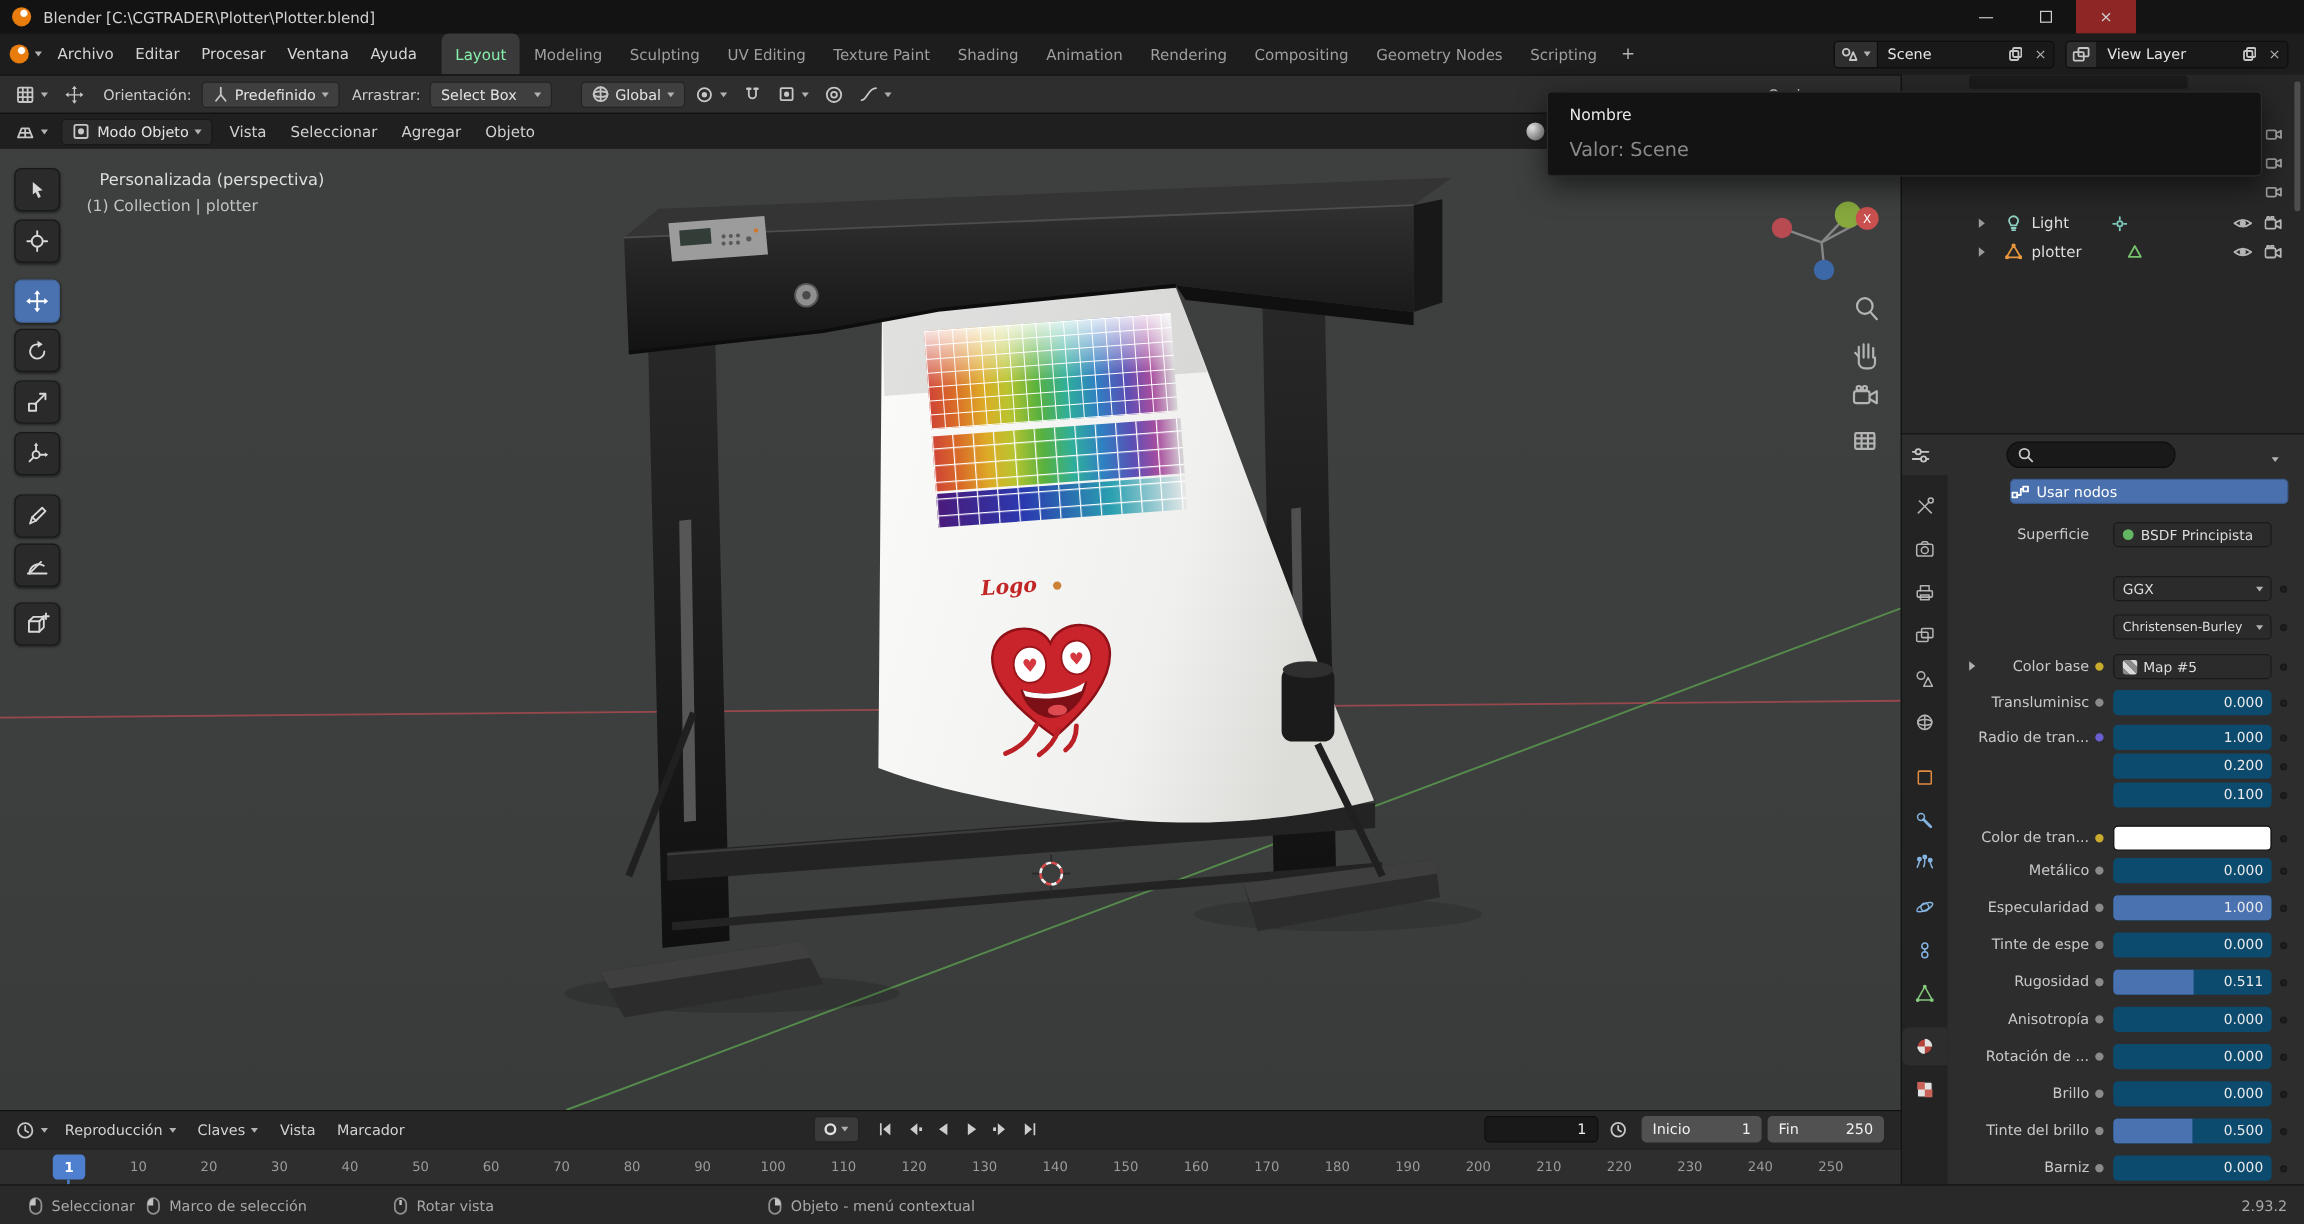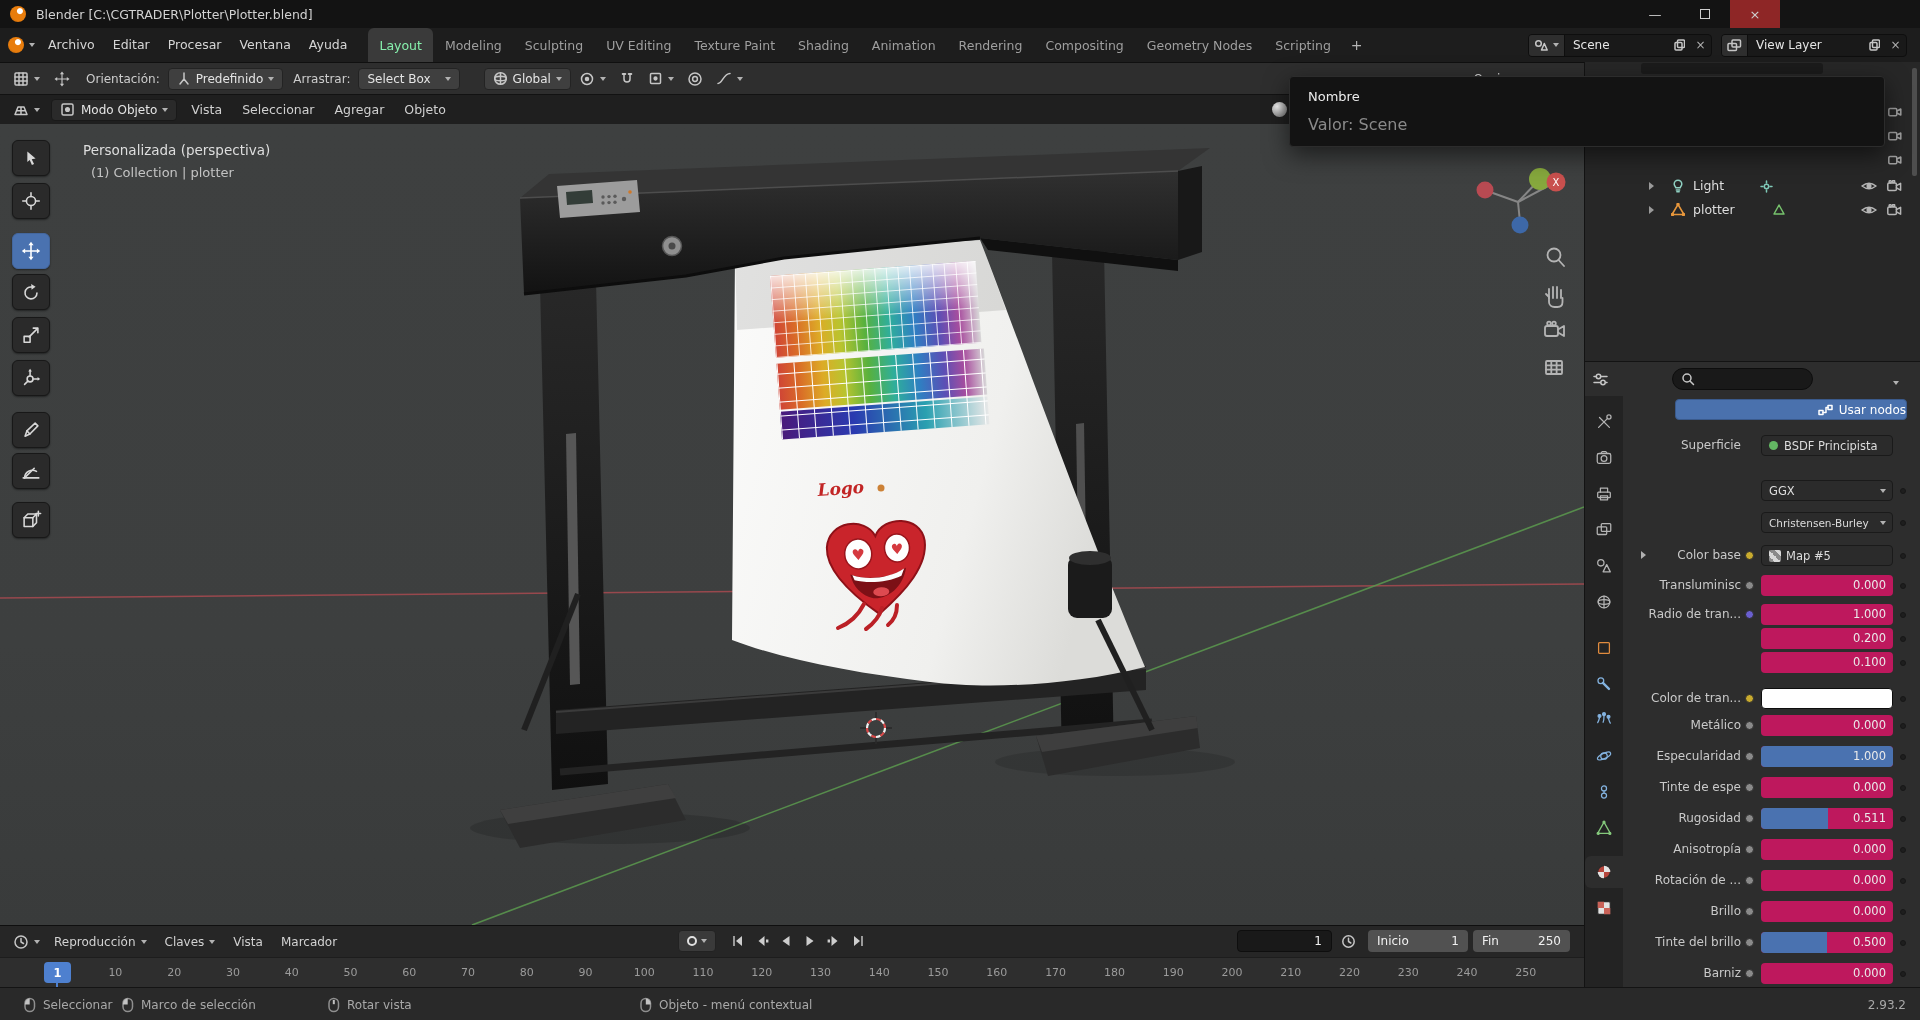--- a/index.html
+++ b/index.html
@@ -34,21 +34,21 @@
 .dd{display:flex;align-items:center;height:22px;background:#3f3f3f;border:1px solid #232323;border-radius:4px;padding:0 8px;margin-left:4px;color:#e4e4e4;white-space:nowrap;}
 .iconbtn{display:flex;align-items:center;height:22px;padding:0 5px;margin-left:3px;border-radius:4px;}
 
 #vheader{left:0;top:94px;width:1584px;height:30px;background:#1f1f1f;display:flex;align-items:center;border-top:1px solid #121212;position:absolute;}
 .vmenu{padding:0 10px;line-height:30px;color:#d0d0d0;font-size:12.5px;}
 .mode-dd{background:#2a2a2a;border-color:#191919;margin-left:6px;}
 .sphere{display:inline-block;width:15px;height:15px;border-radius:50%;background:radial-gradient(circle at 35% 30%, #f4f4f4, #8b8b8b 72%);}
 
 #viewport{left:0;top:124px;width:1584px;height:801px;background:linear-gradient(#3e4040,#3d3f3f 65%,#393b3b);overflow:hidden;}
 .vp-text1{position:absolute;left:83px;top:18px;color:#dedede;font-size:13.5px;}
-.vp-text2{position:absolute;left:91px;top:41px;color:#c3c3c3;font-size:13px;}
+.vp-text2{position:absolute;left:72px;top:41px;color:#c3c3c3;font-size:13px;}
 .toolbtn{position:absolute;left:12px;width:38px;height:36px;background:#2a2a2a;border:1px solid #181818;border-radius:6px;display:flex;align-items:center;justify-content:center;color:#d8d8d8;box-shadow:0 1px 2px rgba(0,0,0,.45);}
 .toolbtn.active{background:#4a72b0;border-color:#44679e;color:#fff;}
 .toolbtn svg{stroke:currentColor;fill:none;stroke-width:1.7;stroke-linecap:round;stroke-linejoin:round;}
 
 #timeline{left:0;top:925px;width:1584px;height:62px;background:#262626;border-top:1px solid #0f0f0f;position:absolute;}
 .tl-header{position:relative;height:31px;display:flex;align-items:center;}
 .tl-menu{padding:0 9px;color:#d2d2d2;font-size:12px;white-space:nowrap;}
 .tl-field{position:absolute;height:22px;top:4px;border-radius:4px;display:flex;align-items:center;font-size:12px;}
 .pbtn{width:24px;height:22px;display:flex;align-items:center;justify-content:center;}
 .pbtn svg{fill:#cdcdcd;stroke:#cdcdcd;stroke-width:1.4;}
@@ -74,32 +74,32 @@
 .ptab{width:38px;height:32px;margin-bottom:4px;display:flex;align-items:center;justify-content:center;}
 .ptab.sel{background:#2d2d2d;border-radius:6px 0 0 6px;}
 .ptab svg{stroke:#b4b4b4;fill:none;stroke-width:1.4;stroke-linecap:round;stroke-linejoin:round;}
 .pspace{height:10px;flex:none;}
 .pspace2{height:8px;flex:none;}
 .psearch{position:absolute;left:87px;top:6px;width:141px;height:22px;background:#191919;border:1px solid #0d0d0d;border-radius:11px;display:flex;align-items:center;padding-left:8px;}
 .prow{position:absolute;left:38px;width:288px;height:23px;}
 .prow.rel{position:relative;left:38px;top:0;margin-bottom:8px;}
 .rl{position:absolute;left:0;top:0;width:118px;text-align:right;line-height:23px;color:#c9c9c9;font-size:12px;white-space:nowrap;overflow:hidden;}
 .rs{position:absolute;left:122px;top:7px;width:9px;height:9px;border-radius:50%;background:#8a8a8a;border:1px solid #2c2c2c;}
-.rf{position:absolute;left:138px;top:1px;width:132px;height:21px;background:#be185d;border-radius:4px;overflow:hidden;}
+.rf{position:absolute;left:138px;top:1px;width:132px;height:21px;background:#0c4a6e;border-radius:4px;overflow:hidden;}
 .rf.dd2{background:#2b2b2b;display:flex;align-items:center;padding-left:7px;border:1px solid #1a1a1a;}
 .rf .fill{position:absolute;left:0;top:0;bottom:0;background:#4a72b0;}
 .rf .val{position:absolute;right:7px;top:0;line-height:21px;font-size:11.5px;color:#eaeaea;}
 .fv{font-size:11.5px;color:#dcdcdc;white-space:nowrap;}
 .fv.sm{font-size:10.5px;}
 .rcar{position:absolute;right:6px;top:8px;}
 .rd{position:absolute;left:277px;top:9px;width:6px;height:6px;border-radius:50%;background:#1e1e1e;border:1px solid #171717;}
 .dot{display:inline-block;width:9px;height:9px;border-radius:50%;margin-right:6px;flex:none;}
 .texico{display:inline-block;width:12px;height:12px;margin-right:5px;border-radius:2px;background:linear-gradient(45deg,#8a8a8a 25%,#d8d8d8 25% 50%,#8a8a8a 50% 75%,#d8d8d8 75%);flex:none;}
 .exp{position:absolute;left:18px;top:7px;width:0;height:0;border-top:4px solid transparent;border-bottom:4px solid transparent;border-left:5px solid #b0b0b0;}
-#use-nodes{position:absolute;left:90px;top:37px;width:232px;height:21px;background:#4a71ad;border:1px solid #3a5a8c;border-radius:4px;color:#fff;font-size:12px;font-family:inherit;display:flex;align-items:center;justify-content:flex-end;gap:6px;}
+#use-nodes{position:absolute;left:90px;top:37px;width:232px;height:21px;background:#4a71ad;border:1px solid #3a5a8c;border-radius:4px;color:#fff;font-size:12px;font-family:inherit;display:flex;align-items:center;justify-content:flex-start;gap:6px;}
 
 #statusbar{left:0;top:987px;width:1920px;height:33px;background:#292929;border-top:1px solid #141414;position:absolute;}
 .sb-item{position:absolute;top:0;height:33px;display:flex;align-items:center;gap:7px;color:#a8a8a8;font-size:12px;white-space:nowrap;}
 #sb-version{position:absolute;right:14px;top:0;height:33px;display:flex;align-items:center;color:#a8a8a8;font-size:12px;}
 
 #tooltip{position:absolute;left:1289px;top:76px;width:596px;background:#131313;border:1px solid #2c2c2c;border-radius:4px;padding:12px 18px 12px;z-index:100;box-shadow:0 8px 24px rgba(0,0,0,.55);}
 #tooltip .tt-title{color:#ebebeb;font-size:13px;}
 #tooltip .tt-body{color:#a2a2a2;font-size:12.5px;line-height:1.55;margin-top:6px;}
 #tooltip .tt-value{color:#8a8a8a;font-size:16px;margin-top:11px;}
 </style>

